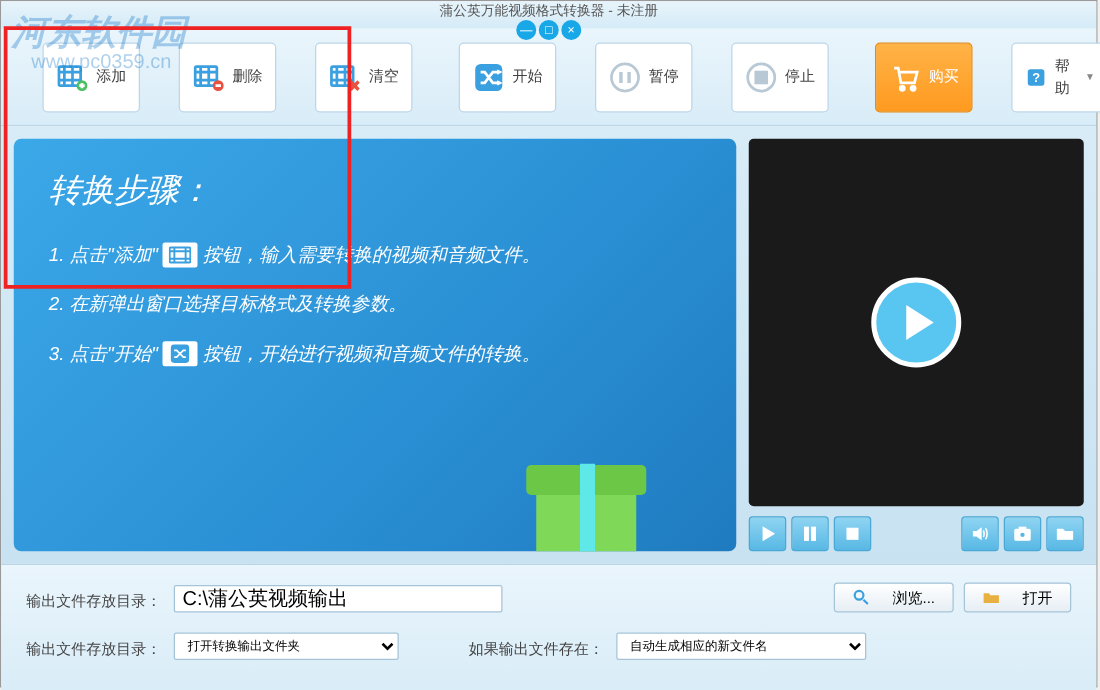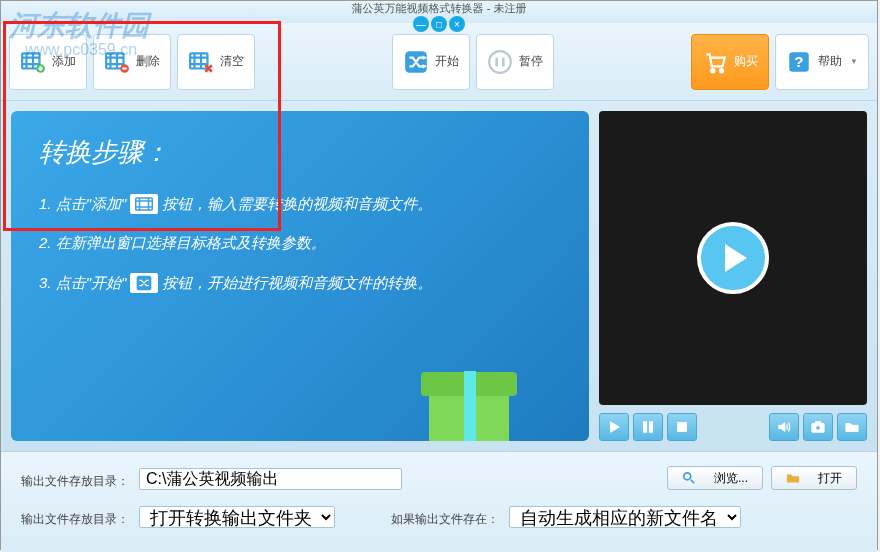--- a/index.html
+++ b/index.html
@@ -8,21 +8,21 @@
     .window { width: 878px; height: 550px; border: 1px solid #999; background: #fff; position: relative; }
     
     .titlebar { height: 22px; background: linear-gradient(#e8f4fb, #d4ebf7); display: flex; align-items: center; justify-content: space-between; padding: 0 4px; font-size: 11px; color: #555; flex-direction: column; }
     .titlebar-controls { display: flex; gap: 2px; }
     .tc-btn { width: 16px; height: 16px; border-radius: 50%; display: flex; align-items: center; justify-content: center; font-size: 10px; color: #fff; cursor: pointer; }
     .tc-min { background: #18a8e8; }
     .tc-max { background: #18a8e8; }
     .tc-close { background: #18a8e8; }
     
     .toolbar { height: 78px; background: linear-gradient(#eaf5fc, #d8ecf7); display: flex; align-items: center; gap: 6px; padding: 0 8px; border-bottom: 1px solid #b8d4e6; }
-    .tbtn { height: 56px; min-width: 78px; background: #fff; border: 1px solid #bcd6e8; border-radius: 4px; display: flex; align-items: center; justify-content: center; gap: 6px; cursor: pointer; font-size: 12px; color: #444; padding: 0 10px; }
+    .tbtn { height: 56px; min-width: 78px; background: #fff; border: 1px solid #bcd6e8; border-radius: 4px; display: flex; align-items: center; justify-content: center; gap: 6px; cursor: pointer; font-size: 12px; color: #444; padding: 0 10px; margin-left: 25px; }
     .tbtn.buy { background: linear-gradient(#ffb347, #ff9a1f); color: #fff; border-color: #e88a10; }
     .tbtn.buy .ico svg { stroke: #fff; }
     .tbtn .ico { width: 26px; height: 26px; display: flex; align-items: center; justify-content: center; }
     .tbtn .ico svg { width: 100%; height: 100%; }
     .tspacer { flex: 1; }
     .tbtn .drop { font-size: 8px; margin-left: 2px; color: #888; }
     
     .main { display: flex; height: 350px; padding: 10px; gap: 10px; background: linear-gradient(#d8ecf7, #c8e2f2); font-style: italic; }
     
     .left-panel { flex: 1; background: linear-gradient(135deg, #3ba8e8 0%, #2a8fd4 60%, #1f7bc0 100%); border-radius: 6px; padding: 24px 28px; color: #fff; position: relative; overflow: hidden; }
@@ -42,21 +42,21 @@
     .play-circ::after { content: ""; border-left: 22px solid #fff; border-top: 14px solid transparent; border-bottom: 14px solid transparent; margin-left: 6px; }
     .pcontrols { display: flex; gap: 4px; }
     .pcontrols .spacer { flex: 1; }
     .pbtn { width: 30px; height: 28px; background: linear-gradient(#8fd4f2, #58b8e4); border: 1px solid #4aa8d4; border-radius: 3px; display: flex; align-items: center; justify-content: center; cursor: pointer; }
     .pbtn svg { width: 14px; height: 14px; fill: #fff; stroke: #fff; }
     
     .bottom { background: linear-gradient(#eaf5fc, #d8ecf7); padding: 14px 20px; border-top: 1px solid #b8d4e6; }
     .brow { display: flex; align-items: flex-end; gap: 8px; margin-bottom: 16px; font-size: 12px; color: #444; }
     .brow label { min-width: 110px; }
     .tinput { flex: 1; max-width: 380px; height: 22px; border: 1px solid #a6c4d8; border-radius: 2px; padding: 0 6px; font-size: 16px; background: #fff; }
-    .sel { height: 22px; border: 1px solid #a6c4d8; border-radius: 2px; padding: 0 6px; font-size: 18px; background: #fff; min-width: 180px; }
+    .sel { height: 22px; border: 1px solid #a6c4d8; border-radius: 2px; padding: 0 6px; font-size: 10px; background: #fff; min-width: 180px; }
     .sbtn { height: 24px; padding: 0 14px; background: linear-gradient(#fff, #e6eef4); border: 1px solid #a6c4d8; border-radius: 3px; font-size: 12px; cursor: pointer; display: flex; align-items: center; gap: 18px; }
     .sbtn .si { width: 14px; height: 14px; display: inline-flex; }
     
     .watermark { position: absolute; top: 6px; left: 8px; font-size: 28px; font-weight: bold; color: rgba(24,120,200,0.35); pointer-events: none; z-index: 99; font-style: italic; }
     .watermark2 { position: absolute; top: 40px; left: 24px; font-size: 16px; color: rgba(24,120,200,0.35); pointer-events: none; z-index: 99; }
     .redbox { position: absolute; top: 20px; left: 2px; width: 278px; height: 210px; border: 3px solid #e22; pointer-events: none; z-index: 100; }
   </style>
 </head>
 <body>
 
@@ -115,20 +115,29 @@
       <span>开始</span>
     </div>
     <div class="tbtn">
       <span class="ico">
           <svg viewBox="0 0 24 24" fill="none" stroke="#b8c8d4" stroke-width="2">
             <circle cx="12" cy="12" r="10"></circle>
             <path d="M9 8v8M15 8v8" stroke-width="2.5"></path>
           </svg>
         </span>
       <span>暂停</span>
+    </div>
+    <div class="tbtn">
+      <span class="ico">
+          <svg viewBox="0 0 24 24" fill="none" stroke="#b8c8d4" stroke-width="2">
+            <circle cx="12" cy="12" r="10"></circle>
+            <rect x="8" y="8" width="8" height="8" fill="#b8c8d4"></rect>
+          </svg>
+        </span>
+      <span>停止</span>
     </div>
     <div class="tspacer"></div>
     <div class="tbtn buy">
       <span class="ico">
           <svg viewBox="0 0 24 24" fill="none" stroke="#fff" stroke-width="2">
             <path d="M4 5h3l2 11h10l2-8H8"></path>
             <circle cx="10" cy="20" r="1.5" fill="#fff"></circle>
             <circle cx="18" cy="20" r="1.5" fill="#fff"></circle>
           </svg>
         </span>

